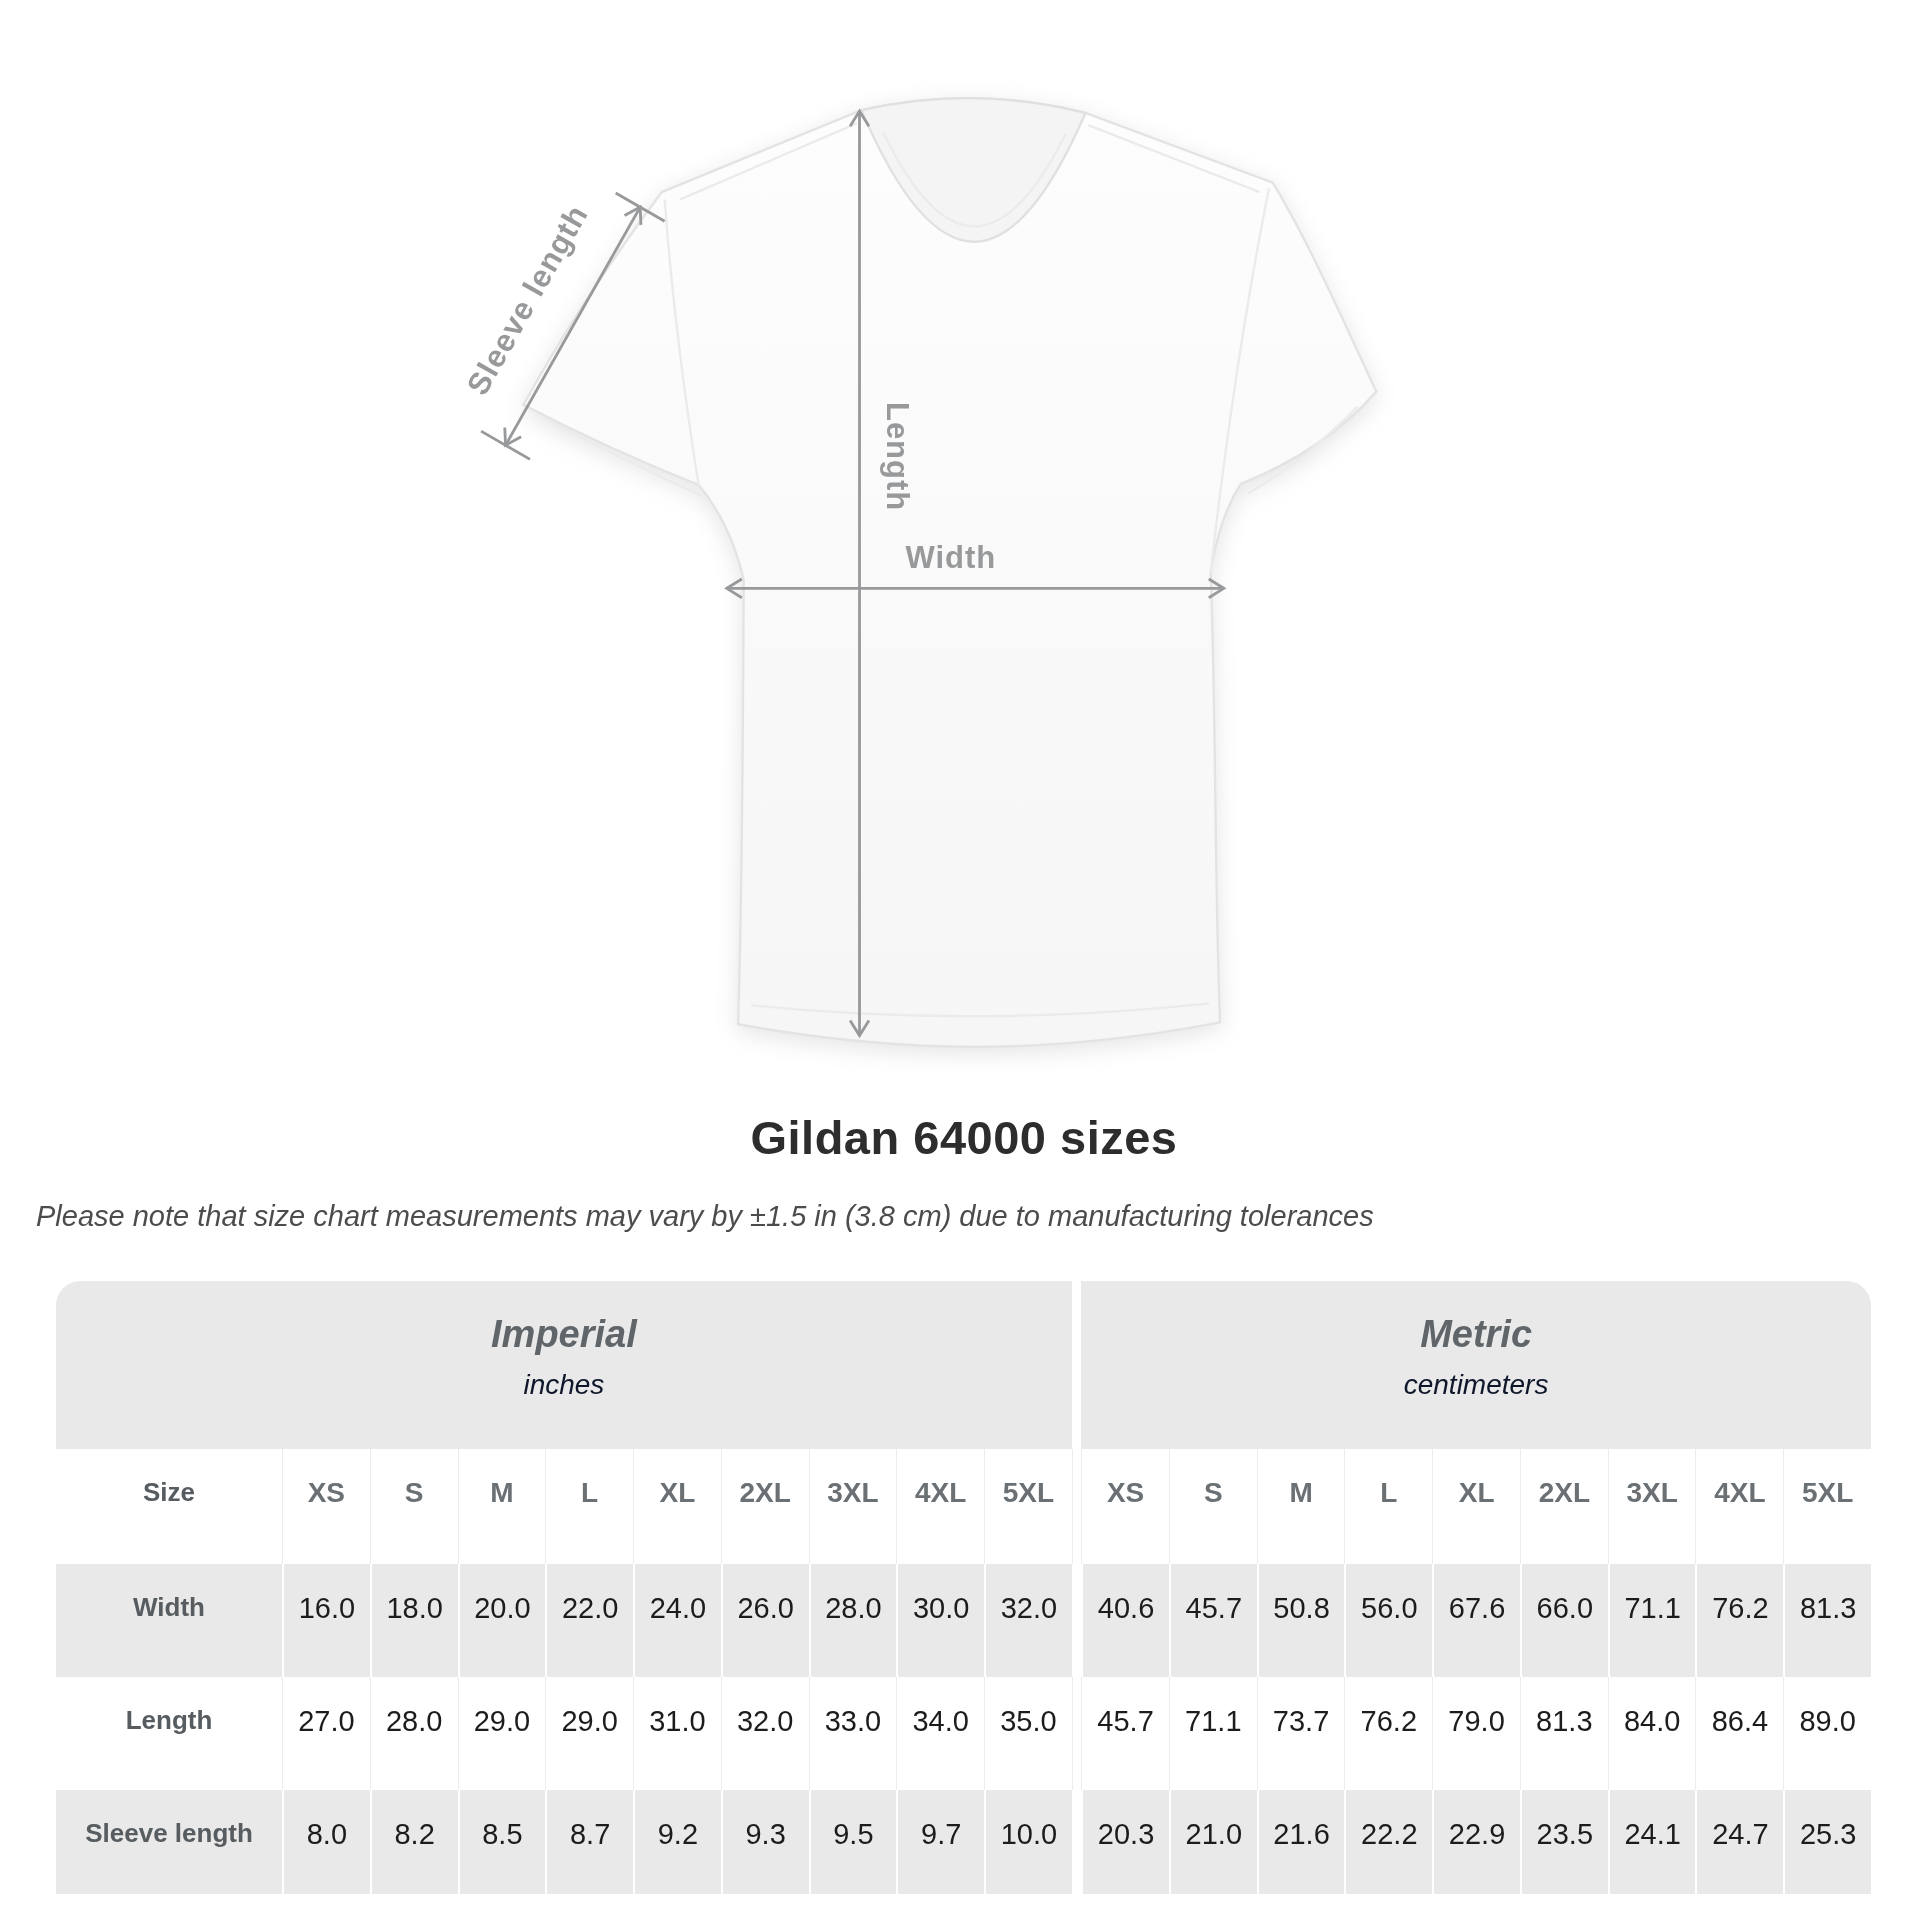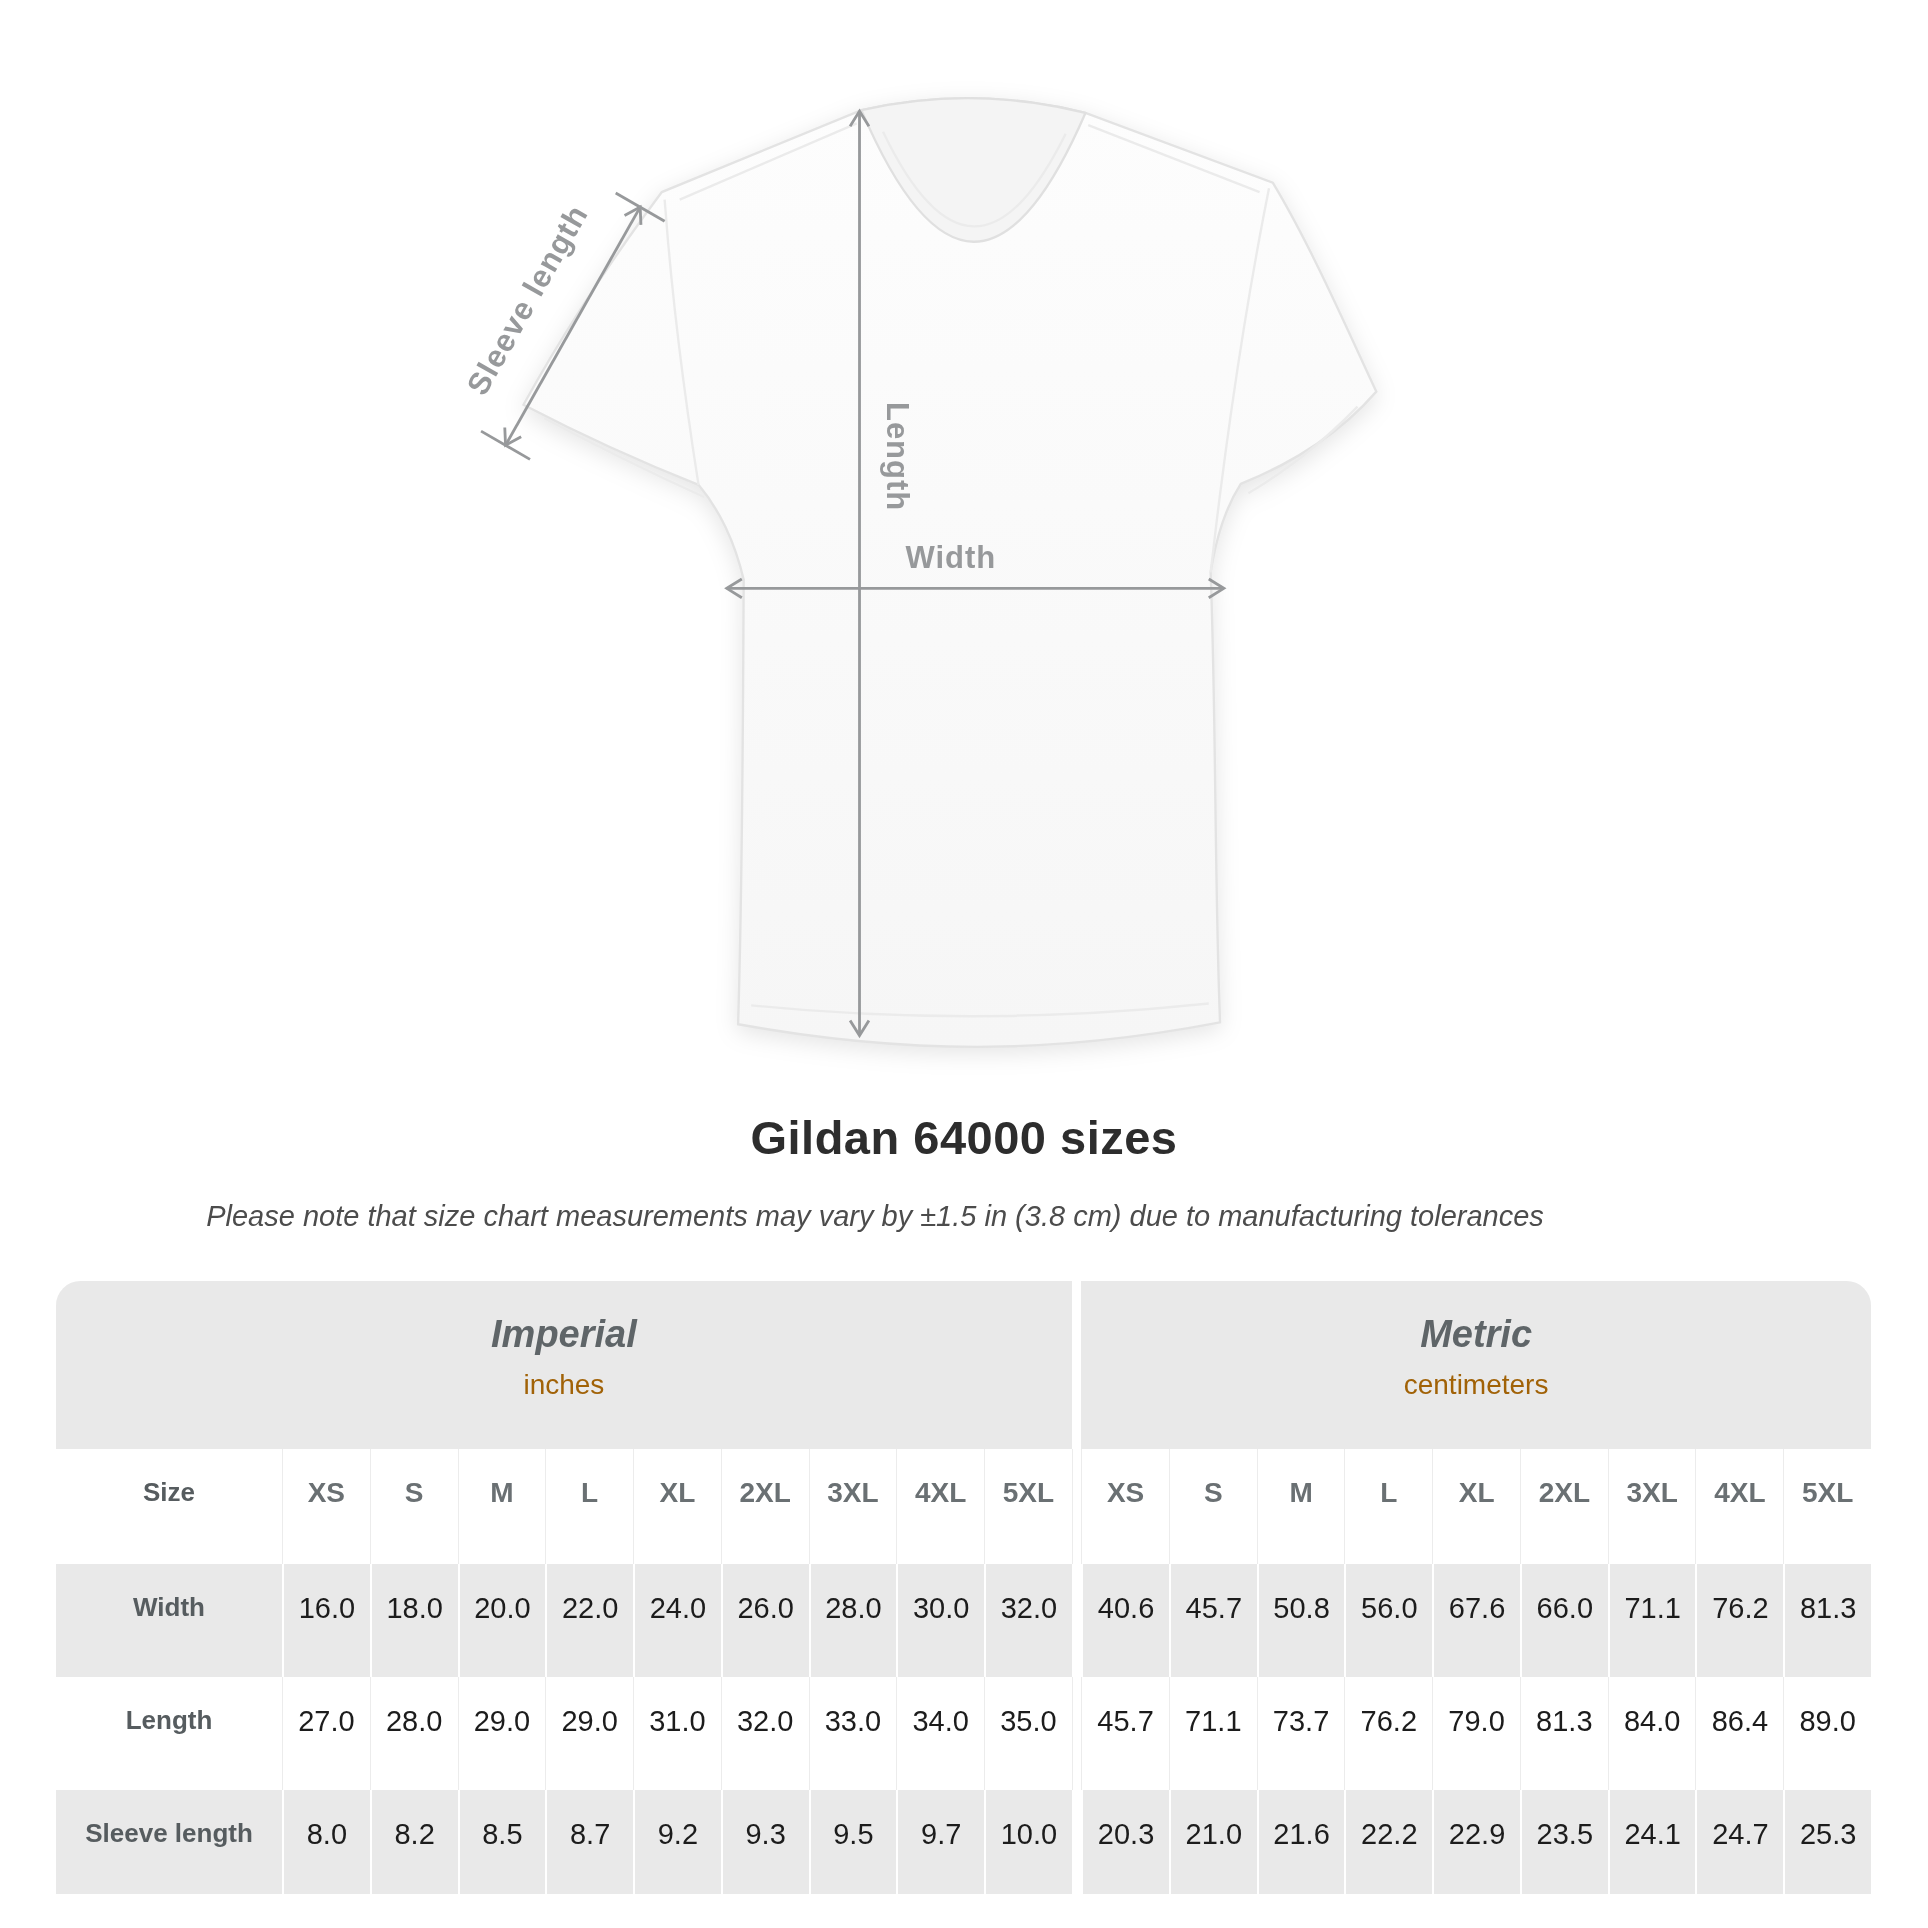--- a/index.html
+++ b/index.html
@@ -12,36 +12,36 @@
   .dim-line{stroke:#97999b;stroke-width:3;fill:none;}
   .dim-label{fill:#97999b;font-weight:bold;font-size:33px;letter-spacing:1px;}
   .shirt-main{fill:url(#bodyGrad);stroke:#e3e3e3;stroke-width:2.5;}
   .shirt-detail{fill:none;stroke:#ebebeb;stroke-width:2.5;}
   
   .chart-title{
     position:absolute;left:0;top:1110px;width:1928px;text-align:center;
     font-size:47px;font-weight:bold;color:#2d2d2d;letter-spacing:0.5px;
   }
   .chart-note{
-    position:absolute;left:0;top:1200px;width:1750px;text-align:center;
-    font-size:29px;font-style:italic;color:#4c4c4c;
+    position:absolute;left:0;top:1200px;width:1750px;
+    font-size:29px;font-style:italic;color:#4c4c4c;padding-left:36px;
   }
   
   .size-table{
     position:absolute;left:56px;top:1281px;width:1815px;height:777px;
     display:grid;
     grid-template-columns:226px repeat(9,1fr) 9.4px repeat(9,1fr);
     grid-template-rows:168px 115px 113px 113px 104px;
     border-radius:24.5px;overflow:hidden;
   }
   .c{display:flex;flex-direction:column;align-items:center;justify-content:flex-start;padding-top:28px;box-sizing:border-box;}
   .bg-g{background:#e9e9e9;}
   .g-head{padding-top:32px;}
   .g-name{font-size:38px;font-weight:bold;font-style:italic;color:#5f6568;}
-  .g-unit{font-size:28px;color:#a16207;margin-top:13px;}
+  .g-unit{font-size:28px;font-style:italic;color:#0f172a;margin-top:13px;}
   .hd{font-size:28px;font-weight:bold;color:#6a7073;}
   .lab{font-size:26px;font-weight:bold;color:#565c5f;}
   .num{font-size:29px;color:#1c1c1c;}
   
   .rw > .c + .c{border-left:1.9px solid #ececec;}
   .rg > .c + .c{border-left:2.8px solid #ffffff;}
   
   .row{display:contents;}
 </style>
 </head>

